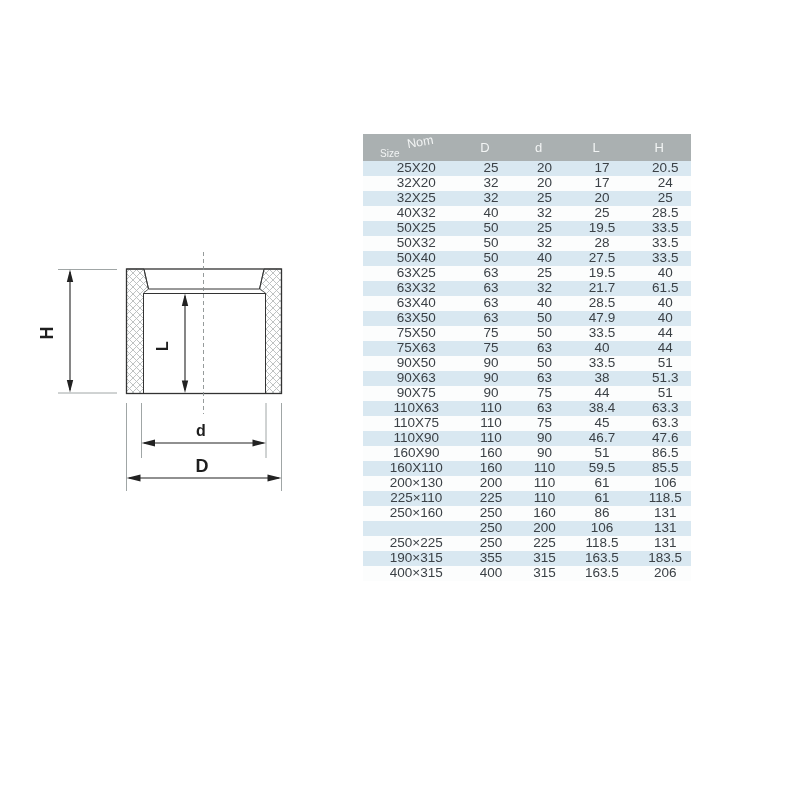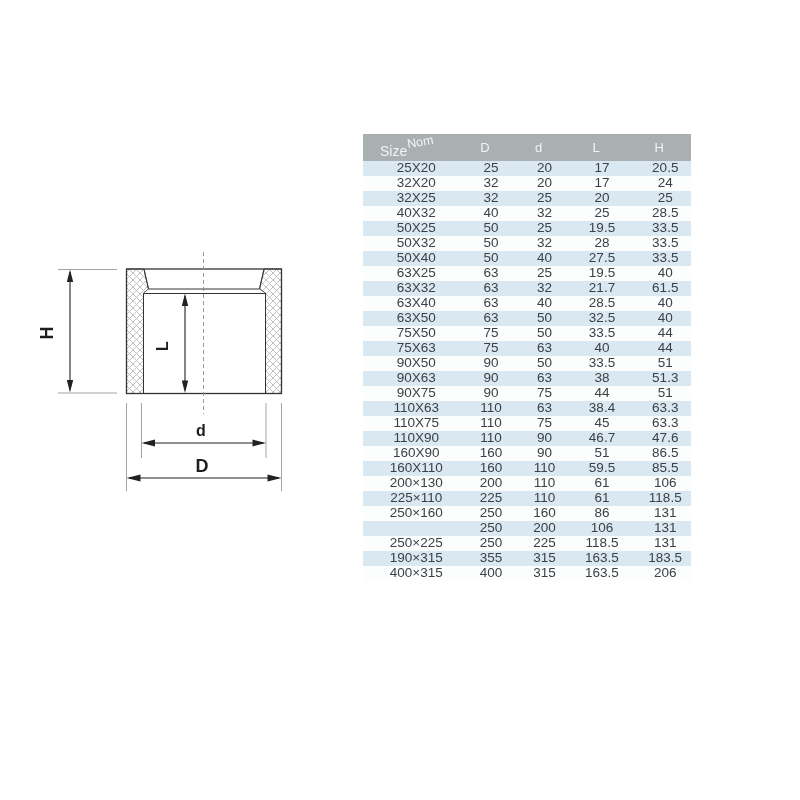--- a/index.html
+++ b/index.html
@@ -17,21 +17,21 @@
   }
   .thead{
     display:flex;height:27px;align-items:center;
     background:var(--header-bg,#aab0b1);
     color:var(--header-text,#f2f4f4);
   }
   .thead .hcell{flex:0 0 auto;text-align:center;font-size:13px;}
   .c-size{width:94.5px;} .c-D{width:55px;} .c-d{width:52px;} .c-L{width:63px;} .c-H{width:63.5px;}
   .size-head{position:relative;height:27px;}
   .size-head .size-word{
-    position:absolute;left:17px;bottom:2px;font-size:14px;
+    position:absolute;left:17px;bottom:2px;font-size:10px;
   }
   .size-head .nom-word{
     position:absolute;left:44px;top:1px;font-size:12.5px;
     transform:rotate(-10deg);
   }
   .tbody .trow{display:flex;height:15px;align-items:center;padding-left:6px;}
   .tbody .trow.odd{background:var(--row-alt,#d9e8f1);}
   .tbody .trow.even{background:var(--row-bg,#fcfdfd);}
   .tbody .cell{flex:0 0 auto;text-align:center;line-height:18.85px;}
 </style>
@@ -175,21 +175,21 @@
           <div class="cell c-size">63X40</div>
           <div class="cell c-D">63</div>
           <div class="cell c-d">40</div>
           <div class="cell c-L">28.5</div>
           <div class="cell c-H">40</div>
         </div>
         <div class="trow odd">
           <div class="cell c-size">63X50</div>
           <div class="cell c-D">63</div>
           <div class="cell c-d">50</div>
-          <div class="cell c-L">32.5</div>
+          <div class="cell c-L">47.9</div>
           <div class="cell c-H">40</div>
         </div>
         <div class="trow even">
           <div class="cell c-size">75X50</div>
           <div class="cell c-D">75</div>
           <div class="cell c-d">50</div>
           <div class="cell c-L">33.5</div>
           <div class="cell c-H">44</div>
         </div>
         <div class="trow odd">

